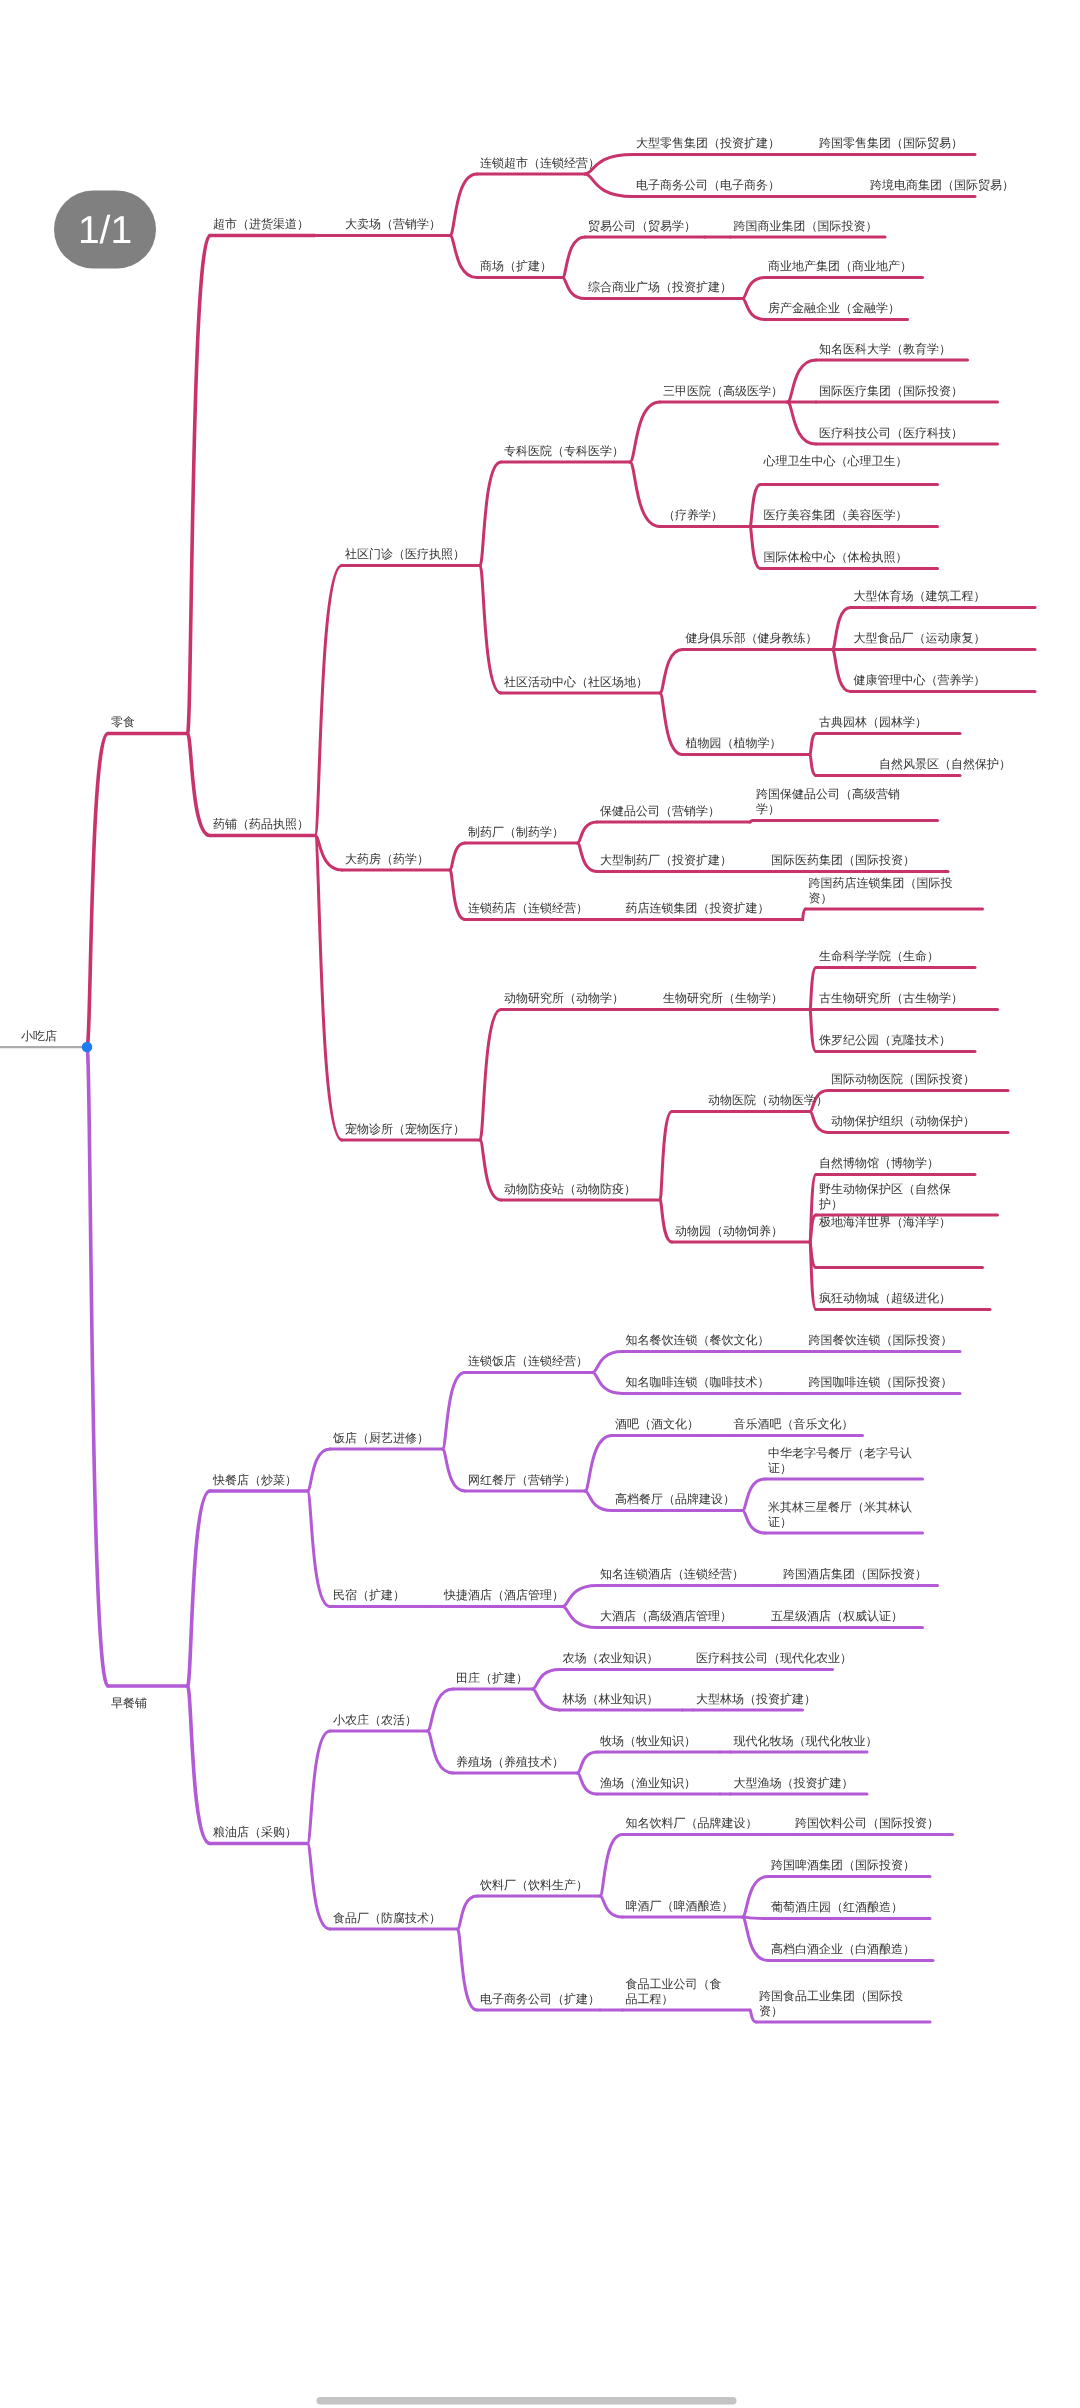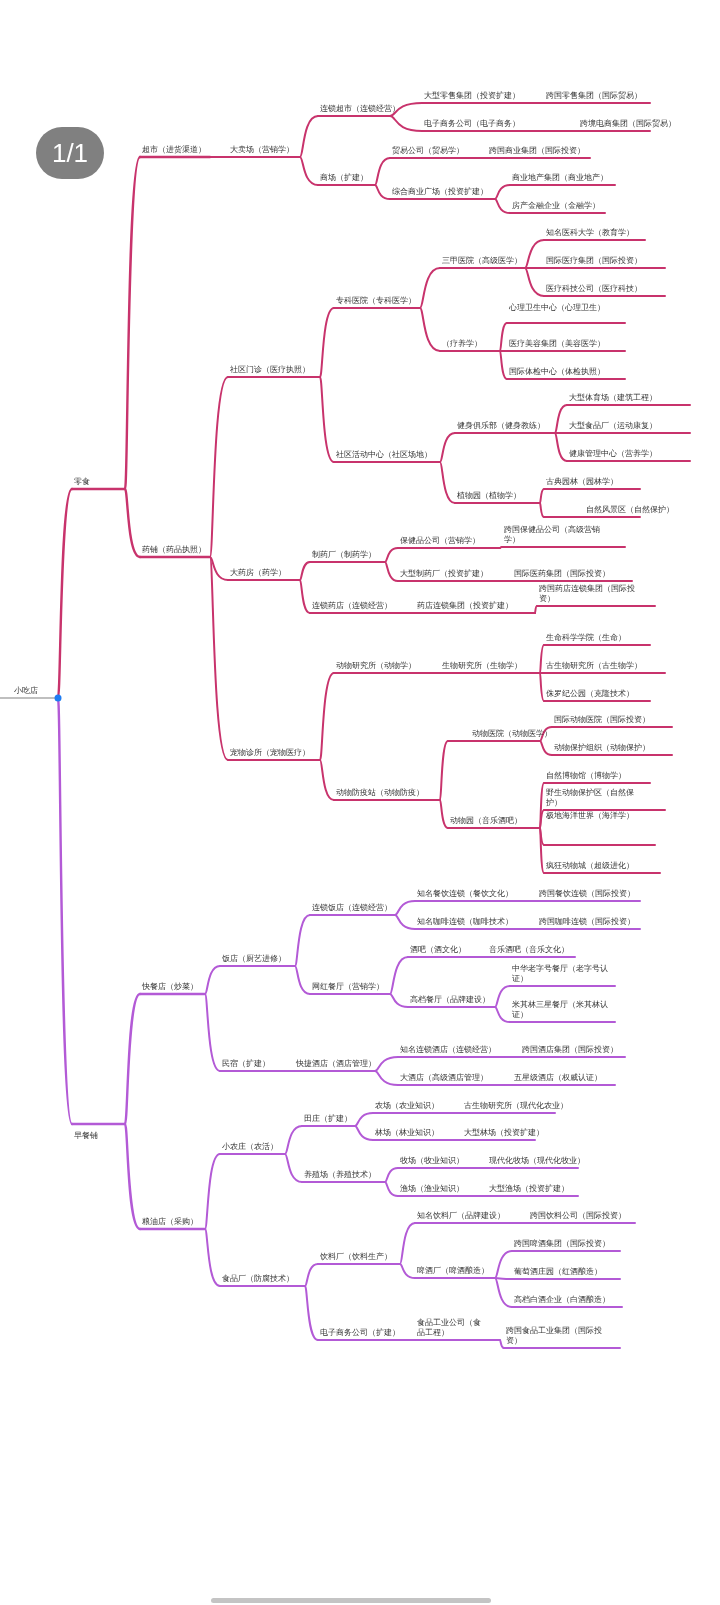--- a/index.html
+++ b/index.html
@@ -265,21 +265,21 @@
       <div class="lbl" style="left: 230px; top: 748px;">宠物诊所（宠物医疗）</div>
       <div class="lbl" style="left: 336px; top: 661px;">动物研究所（动物学）</div>
       <div class="lbl" style="left: 442px; top: 661px;">生物研究所（生物学）</div>
       <div class="lbl" style="left: 546px; top: 633px;">生命科学学院（生命）</div>
       <div class="lbl" style="left: 546px; top: 661px;">古生物研究所（古生物学）</div>
       <div class="lbl" style="left: 546px; top: 689px;">侏罗纪公园（克隆技术）</div>
       <div class="lbl" style="left: 336px; top: 788px;">动物防疫站（动物防疫）</div>
       <div class="lbl" style="left: 472px; top: 729px;">动物医院（动物医学）</div>
       <div class="lbl" style="left: 554px; top: 715px;">国际动物医院（国际投资）</div>
       <div class="lbl" style="left: 554px; top: 743px;">动物保护组织（动物保护）</div>
-      <div class="lbl" style="left: 450px; top: 816px;">动物园（音乐酒吧）</div>
+      <div class="lbl" style="left: 450px; top: 816px;">动物园（动物饲养）</div>
       <div class="lbl" style="left: 546px; top: 771px;">自然博物馆（博物学）</div>
       <div class="lbl wrap" style="width: 96px; left: 546px; top: 788px;">野生动物保护区（自然保护）</div>
       <div class="lbl" style="left: 546px; top: 811px; font-family: Liberation Mono, monospace;">极地海洋世界（海洋学）</div>
       <div class="lbl" style="left: 546px; top: 861px;">疯狂动物城（超级进化）</div>
       <div class="lbl" style="left: 74px; top: 1112px; margin-top: 19px;">早餐铺</div>
       <div class="lbl" style="left: 142px; top: 982px;">快餐店（炒菜）</div>
       <div class="lbl" style="left: 222px; top: 954px;">饭店（厨艺进修）</div>
       <div class="lbl" style="left: 312px; top: 903px;">连锁饭店（连锁经营）</div>
       <div class="lbl" style="left: 417px; top: 889px;">知名餐饮连锁（餐饮文化）</div>
       <div class="lbl" style="left: 539px; top: 889px;">跨国餐饮连锁（国际投资）</div>
@@ -294,21 +294,21 @@
       <div class="lbl" style="left: 222px; top: 1059px;">民宿（扩建）</div>
       <div class="lbl" style="left: 296px; top: 1059px;">快捷酒店（酒店管理）</div>
       <div class="lbl" style="left: 400px; top: 1045px;">知名连锁酒店（连锁经营）</div>
       <div class="lbl" style="left: 522px; top: 1045px;">跨国酒店集团（国际投资）</div>
       <div class="lbl" style="left: 400px; top: 1073px;">大酒店（高级酒店管理）</div>
       <div class="lbl" style="left: 514px; top: 1073px;">五星级酒店（权威认证）</div>
       <div class="lbl" style="left: 142px; top: 1217px;">粮油店（采购）</div>
       <div class="lbl" style="left: 222px; top: 1142px;">小农庄（农活）</div>
       <div class="lbl" style="left: 304px; top: 1114px;">田庄（扩建）</div>
       <div class="lbl" style="left: 375px; top: 1101px;">农场（农业知识）</div>
-      <div class="lbl" style="left: 464px; top: 1101px;">古生物研究所（现代化农业）</div>
+      <div class="lbl" style="left: 464px; top: 1101px;">医疗科技公司（现代化农业）</div>
       <div class="lbl" style="left: 375px; top: 1128px;">林场（林业知识）</div>
       <div class="lbl" style="left: 464px; top: 1128px;">大型林场（投资扩建）</div>
       <div class="lbl" style="left: 304px; top: 1170px;">养殖场（养殖技术）</div>
       <div class="lbl" style="left: 400px; top: 1156px;">牧场（牧业知识）</div>
       <div class="lbl" style="left: 489px; top: 1156px;">现代化牧场（现代化牧业）</div>
       <div class="lbl" style="left: 400px; top: 1184px;">渔场（渔业知识）</div>
       <div class="lbl" style="left: 489px; top: 1184px;">大型渔场（投资扩建）</div>
       <div class="lbl" style="left: 222px; top: 1274px;">食品厂（防腐技术）</div>
       <div class="lbl" style="left: 320px; top: 1252px;">饮料厂（饮料生产）</div>
       <div class="lbl" style="left: 417px; top: 1211px;">知名饮料厂（品牌建设）</div>

